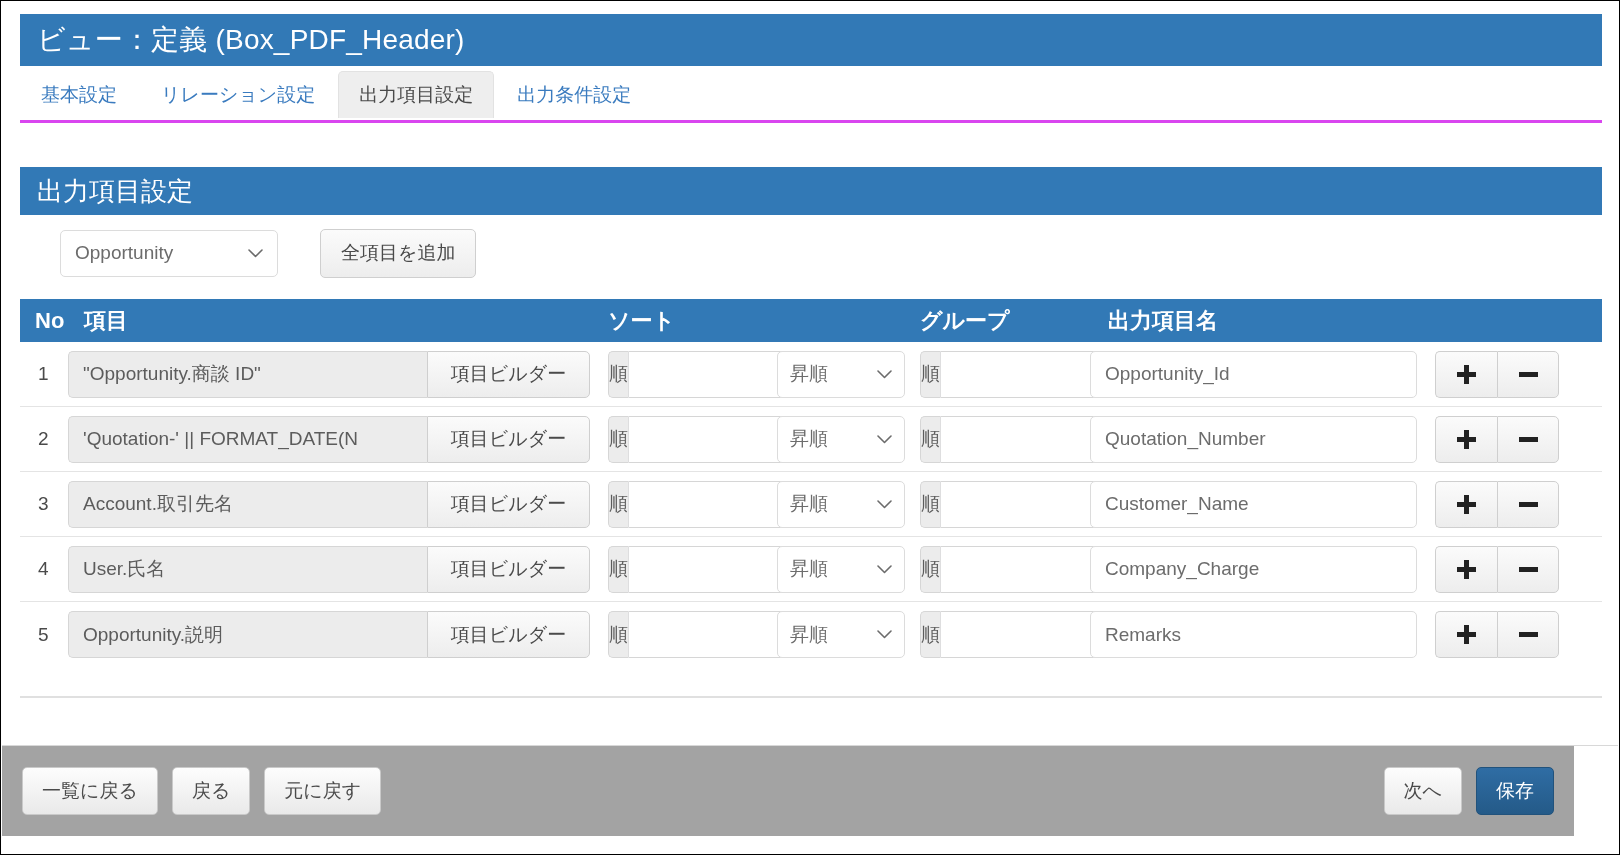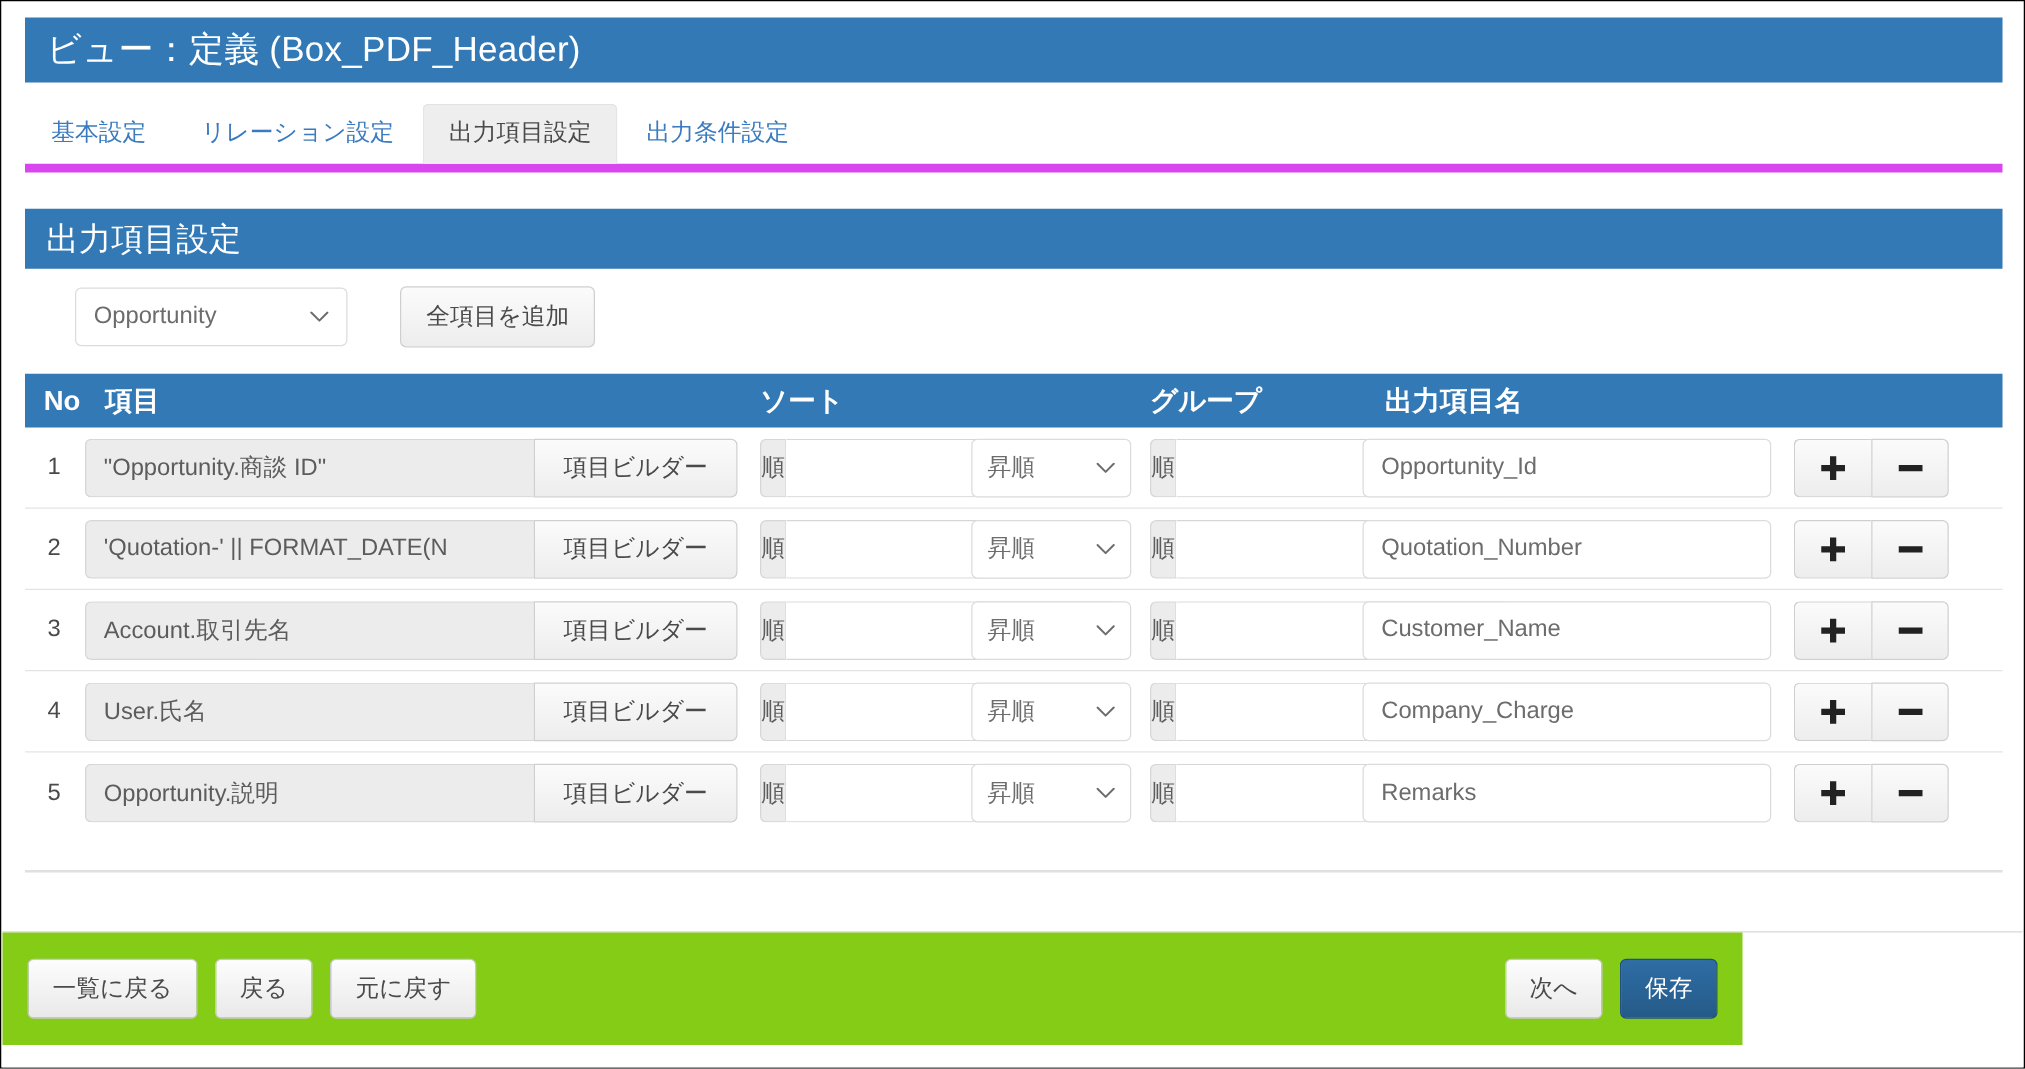--- a/index.html
+++ b/index.html
@@ -40,27 +40,27 @@
     font-size: 28px;
     letter-spacing: 0.2px;
     line-height: 1;
     white-space: nowrap;
   }
 
   
   .tab-bar {
     position: absolute;
     left: 19px;
-    top: 81px;
+    top: 66px;
     width: 1582px;
     height: 56px;
-    border-bottom: 7px solid #d946ef;
-    box-sizing: border-box;
-    display: flex;
-    align-items: flex-start;
+    border-bottom: 3px solid #d946ef;
+    box-sizing: border-box;
+    display: flex;
+    align-items: center;
   }
   .tab {
     font-size: 19px;
     color: #3a7bbf;
     padding: 12px 20px 13px 20px;
     margin-right: 2px;
     line-height: 1.15;
     white-space: nowrap;
     border: 1px solid transparent;
     border-bottom: none;
@@ -349,23 +349,23 @@
     left: 1px;
     top: 744px;
     width: 1616px;
     height: 1px;
     background: #d8d8d8;
   }
   .footer {
     position: absolute;
     left: 1px;
     top: 745px;
-    width: 1392px;
+    width: 1572px;
     height: 90px;
-    background: #84cc16;
+    background: #a3a3a3;
     display: flex;
     align-items: center;
     box-sizing: border-box;
     padding: 0 20px;
   }
   .footer-left { display: flex; align-items: center; gap: 14px; }
   .footer-right { margin-left: auto; display: flex; align-items: flex-end; gap: 14px; }
   .btn-foot {
     height: 48px;
     padding: 0 19px;

